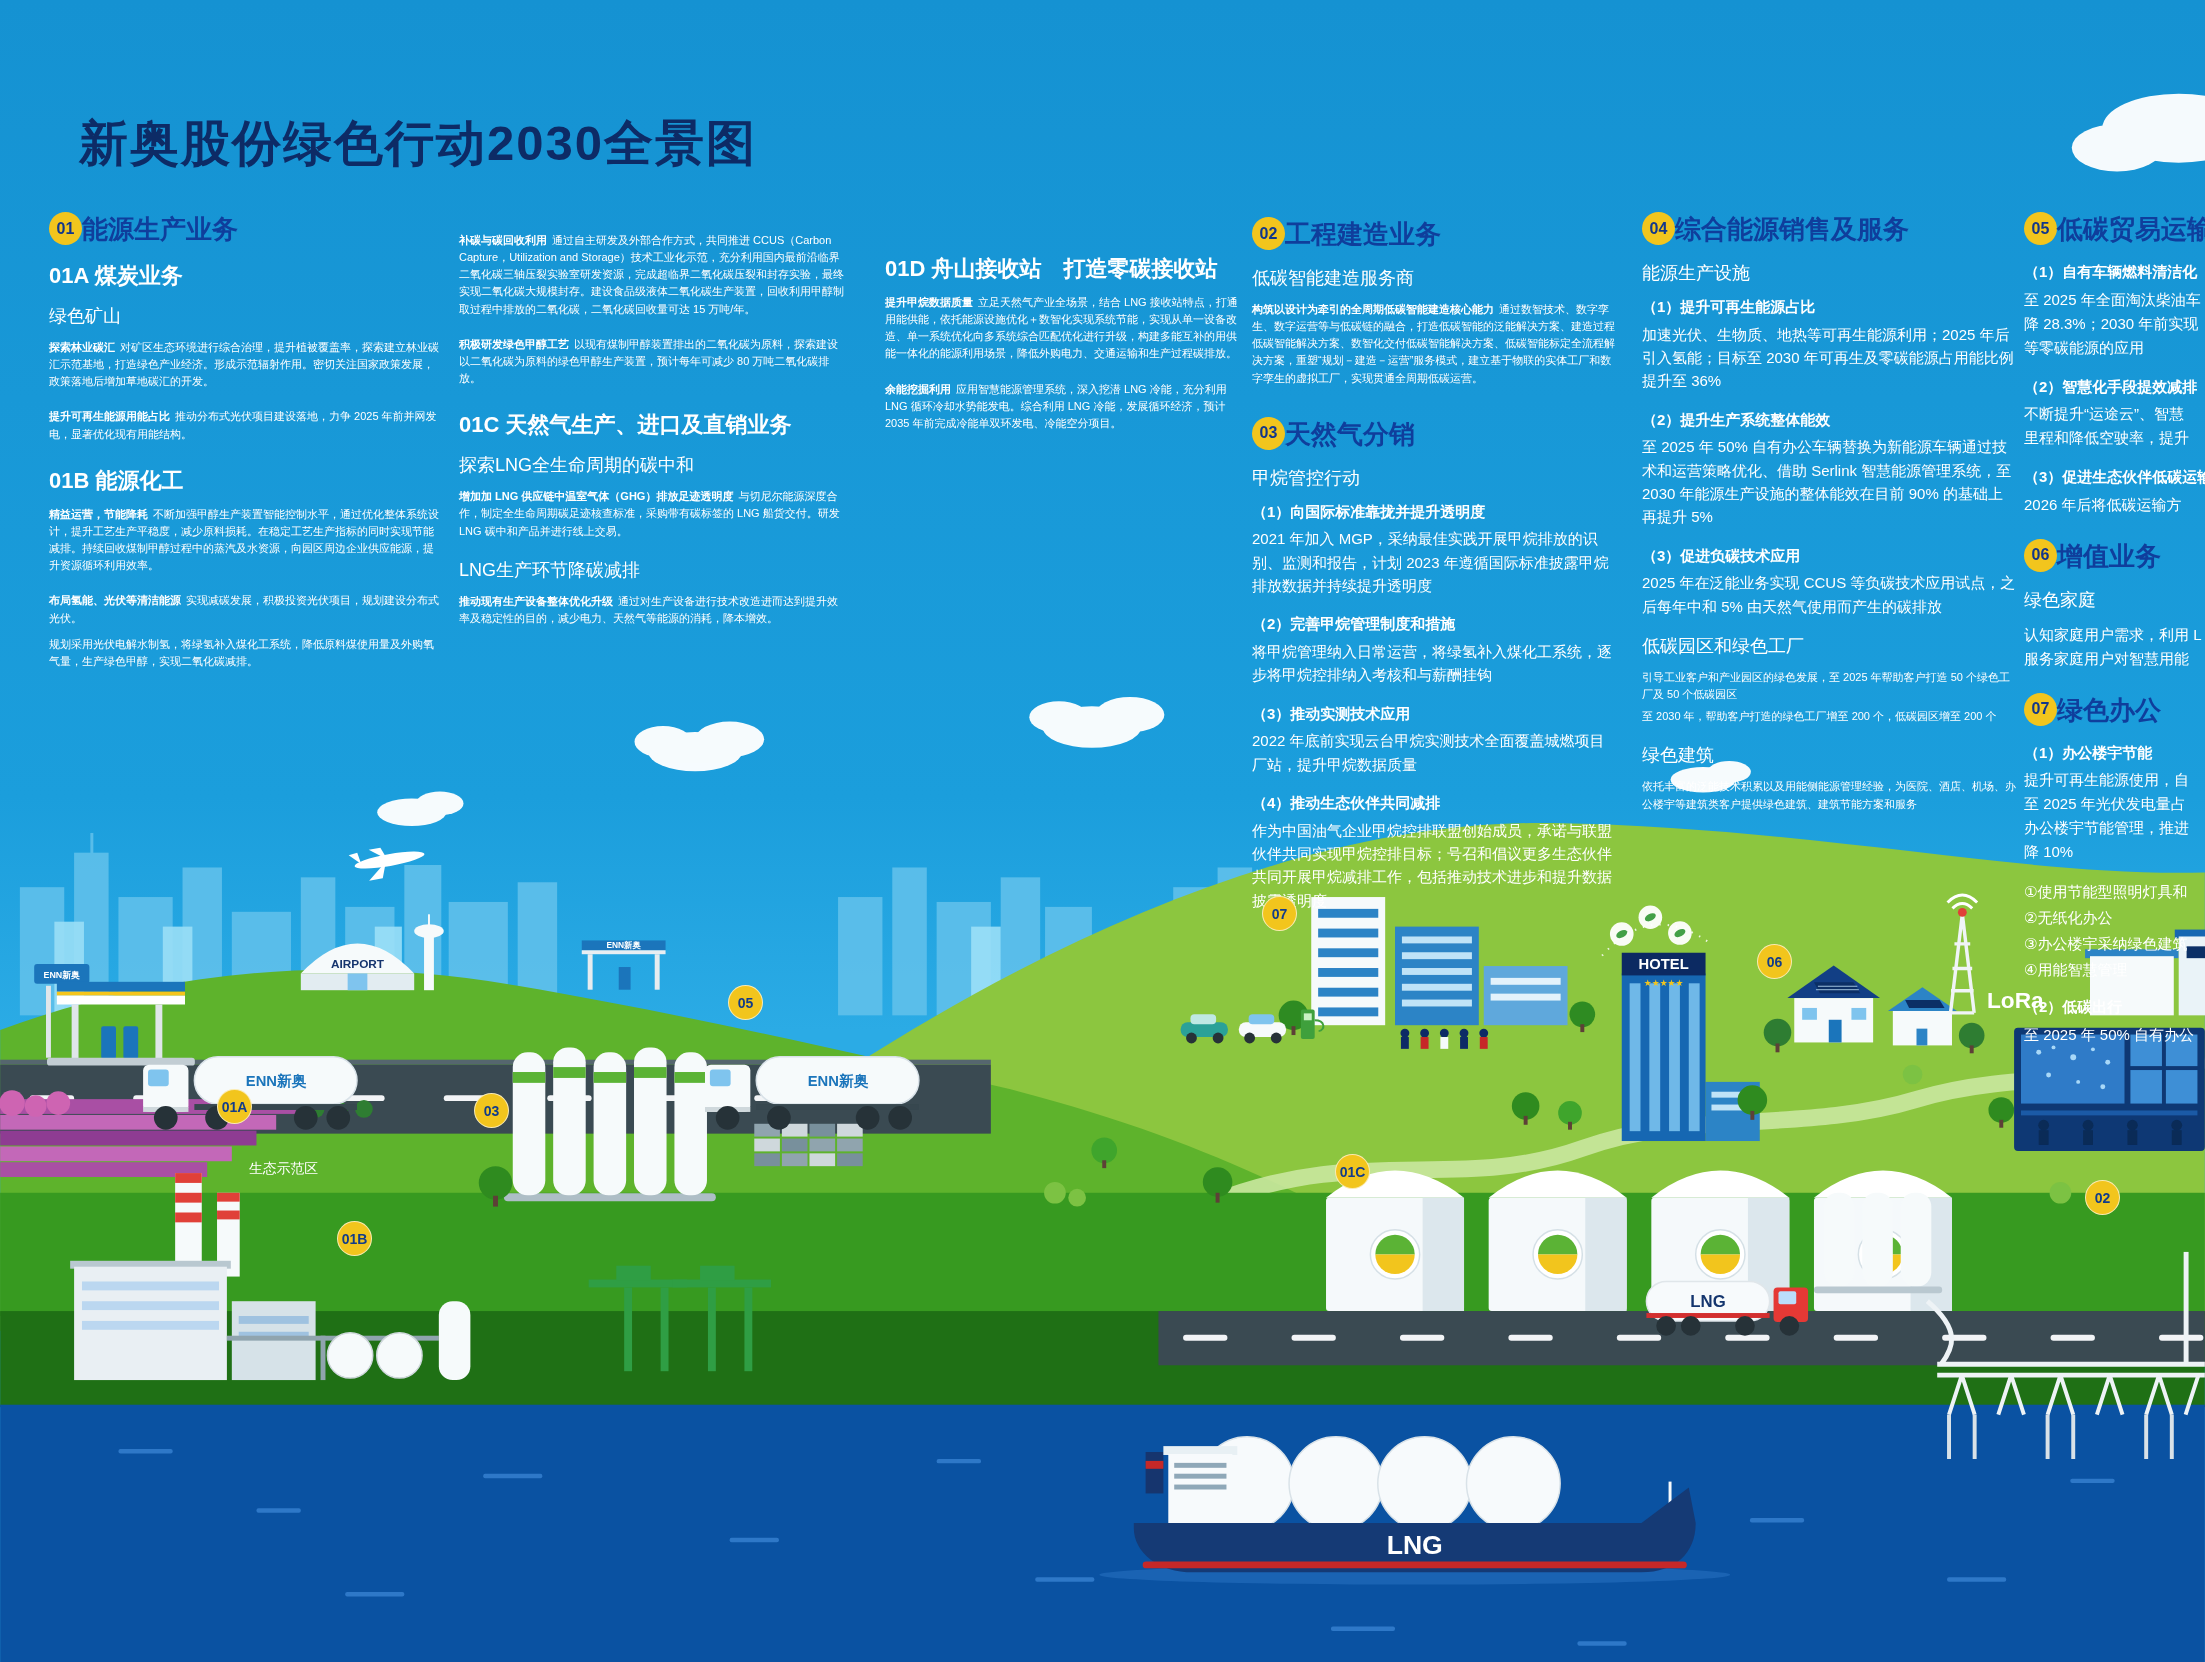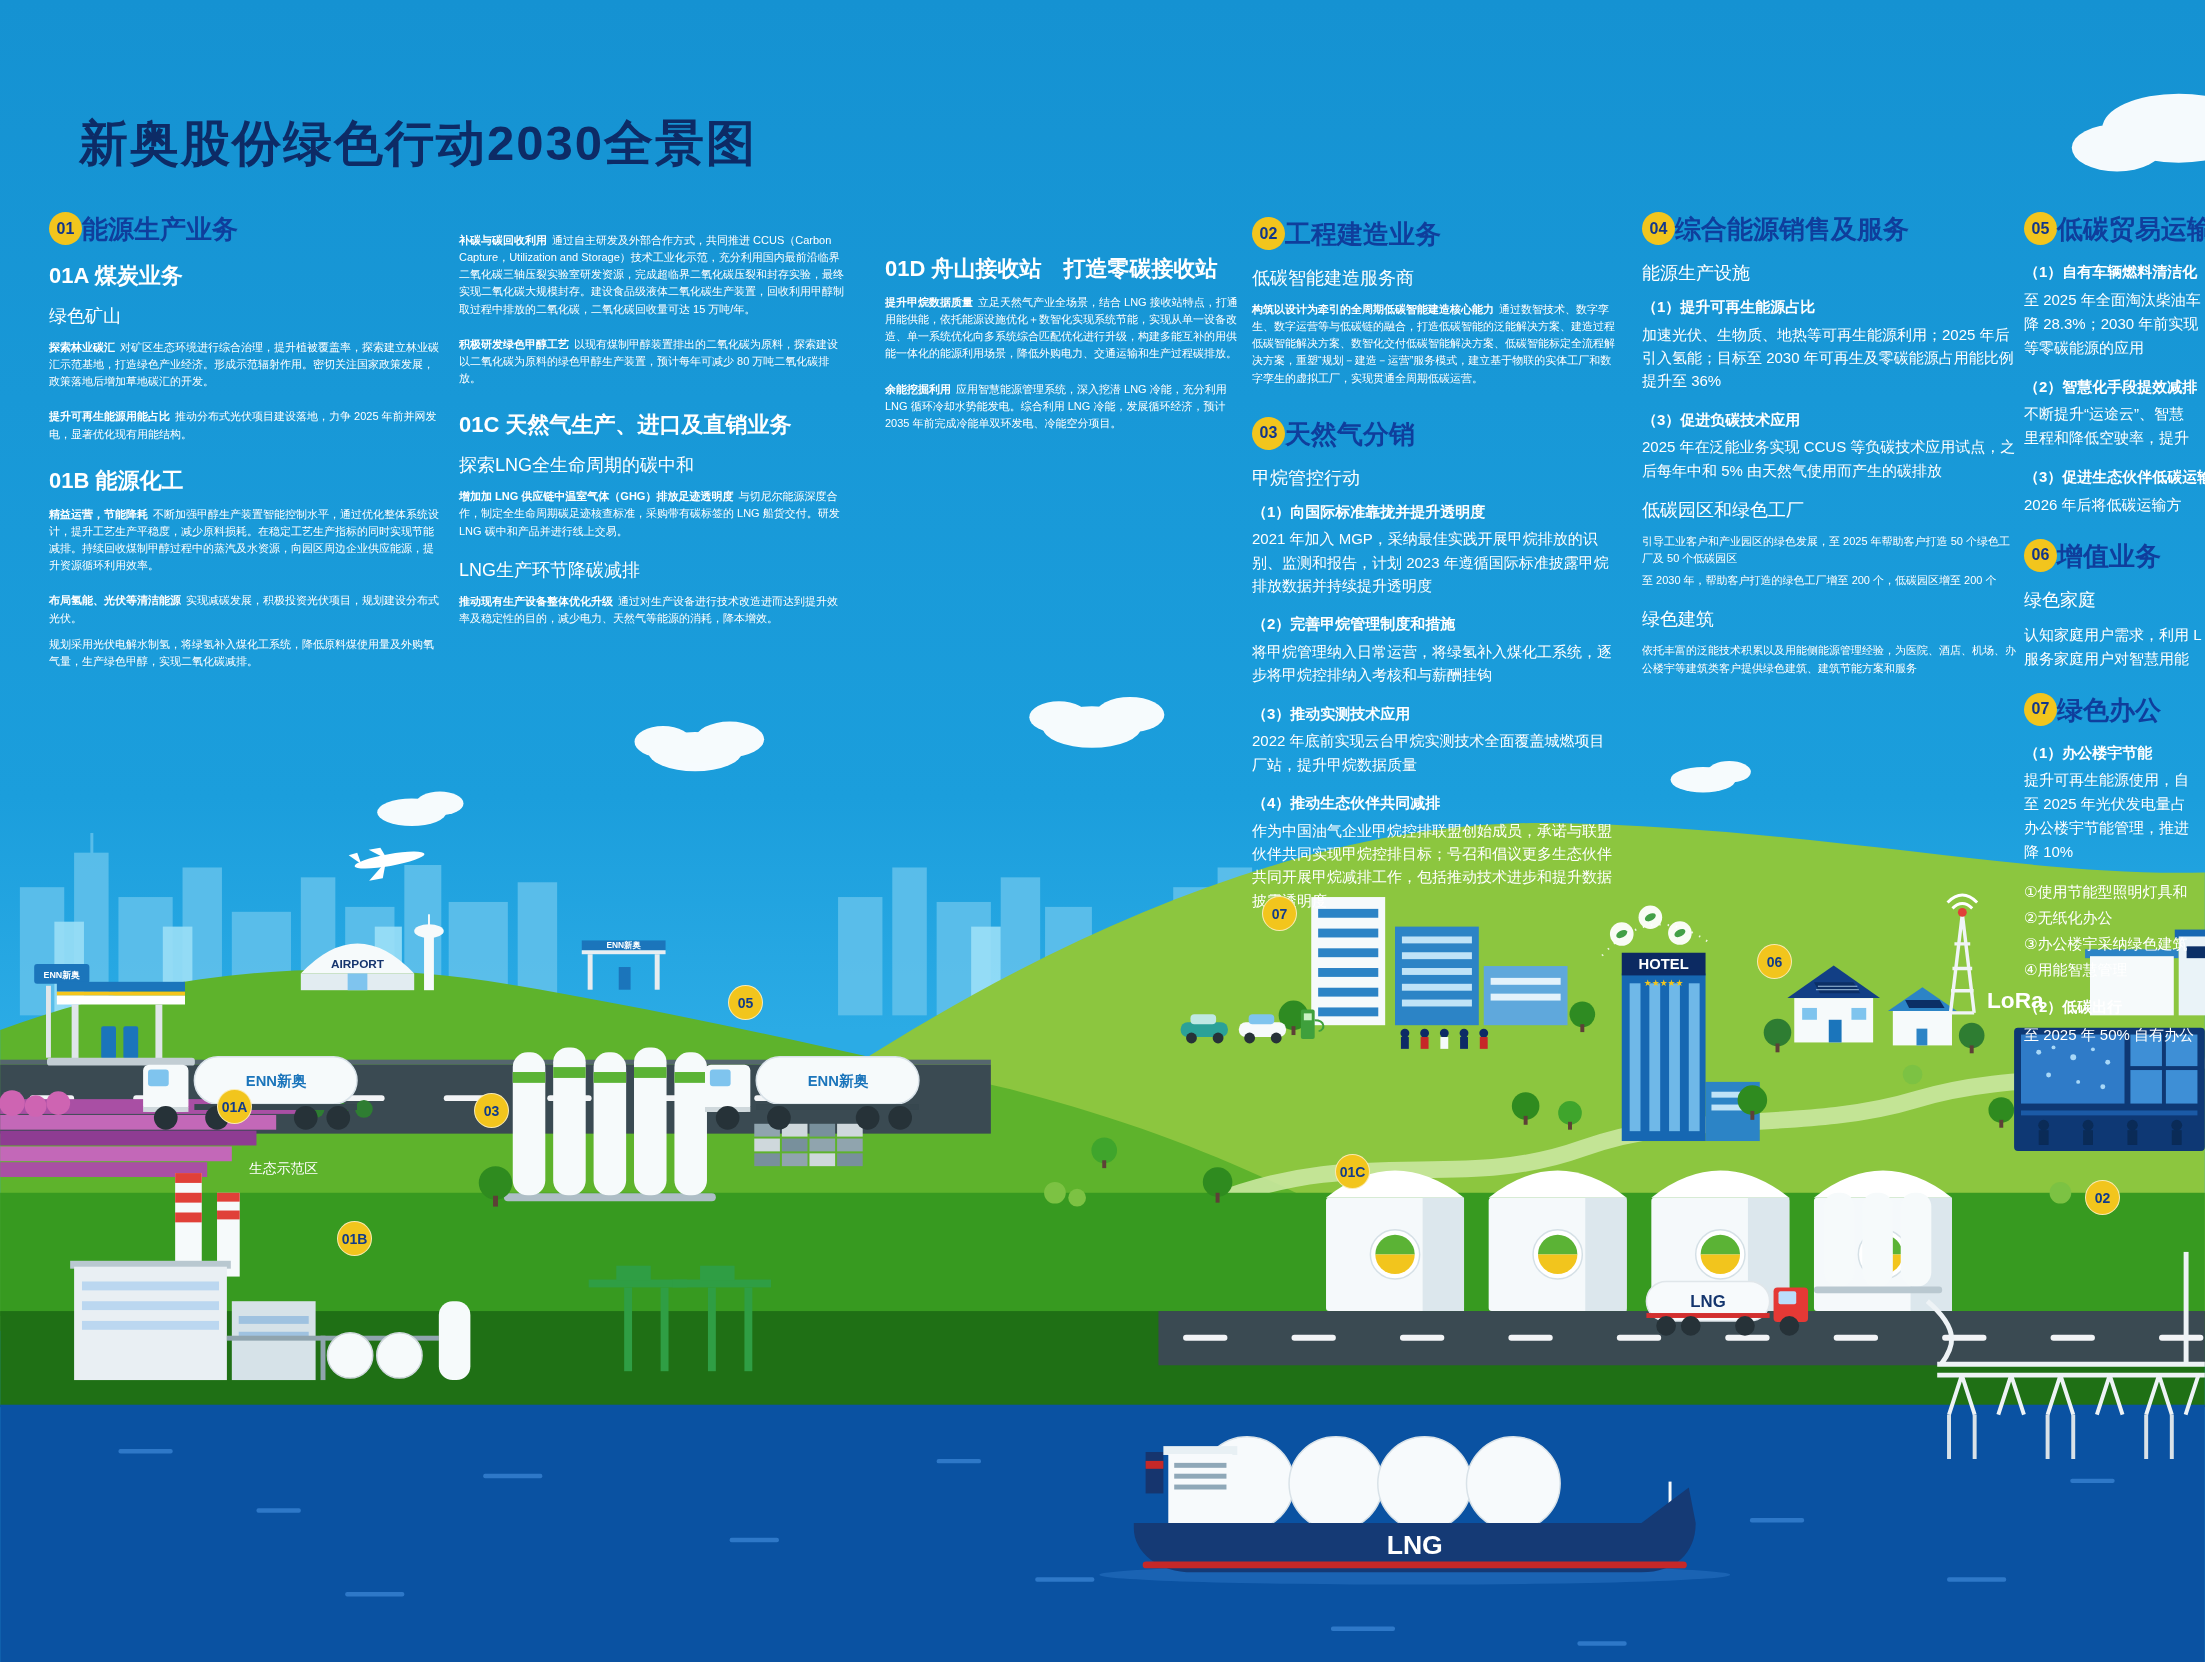--- a/index.html
+++ b/index.html
@@ -653,20 +653,24 @@
     <div class="sec-header">
       <span class="sec-num">04</span>
       <span class="sec-title">综合能源销售及服务</span>
     </div>
     <div class="tagline">能源生产设施</div>
     <div class="item">
       <p class="item-t">（1）提升可再生能源占比</p>
       <p class="item-b">加速光伏、生物质、地热等可再生能源利用；2025 年后引入氢能；目标至 2030 年可再生及零碳能源占用能比例提升至 36%</p>
     </div>
     <div class="item">
+      <p class="item-t">（2）提升生产系统整体能效</p>
+      <p class="item-b">至 2025 年 50% 自有办公车辆替换为新能源车辆通过技术和运营策略优化、借助 Serlink 智慧能源管理系统，至 2030 年能源生产设施的整体能效在目前 90% 的基础上再提升 5%</p>
+    </div>
+    <div class="item">
       <p class="item-t">（3）促进负碳技术应用</p>
       <p class="item-b">2025 年在泛能业务实现 CCUS 等负碳技术应用试点，之后每年中和 5% 由天然气使用而产生的碳排放</p>
     </div>
     <div class="tagline">低碳园区和绿色工厂</div>
     <p class="para" style="margin-bottom:5px;">
       <span>引导工业客户和产业园区的绿色发展，至 2025 年帮助客户打造 50 个绿色工厂及 50 个低碳园区</span>
     </p>
     <p class="para">
       <span>至 2030 年，帮助客户打造的绿色工厂增至 200 个，低碳园区增至 200 个</span>
     </p>

